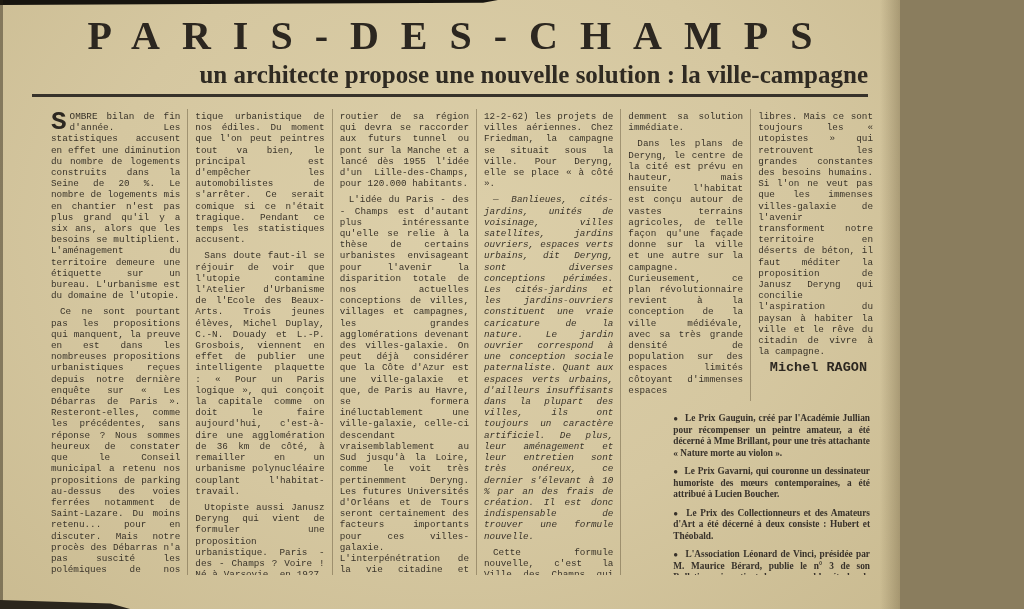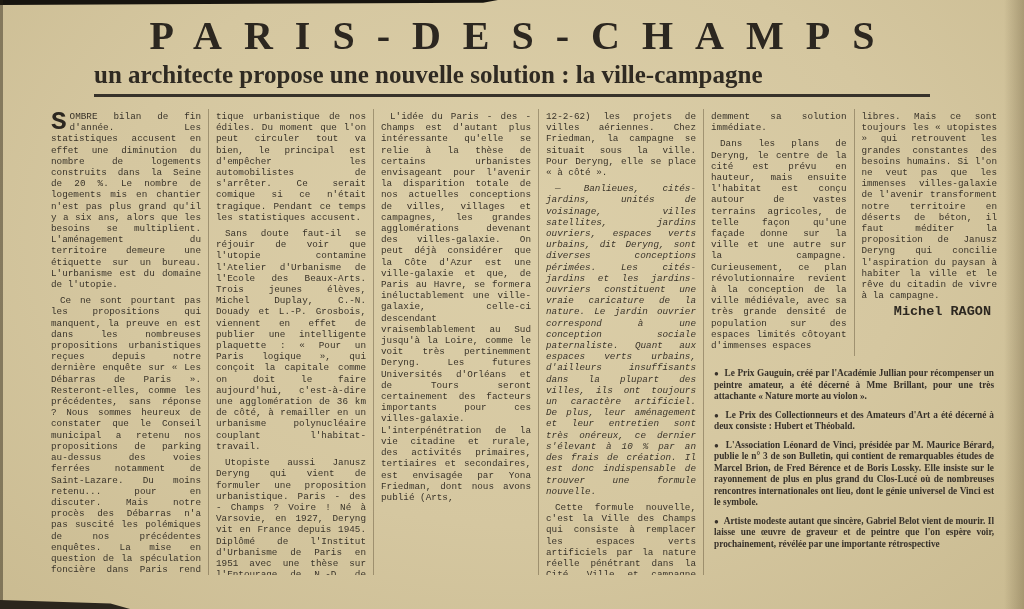--- a/index.html
+++ b/index.html
@@ -2,21 +2,21 @@
 <html lang="fr"><head>
 <meta charset="utf-8">
 <style>
   html, body { margin:0; padding:0; }
   body {
     width:1024px; height:609px; overflow:hidden;
     background:#8a7d5e;
     font-family:"Liberation Serif","DejaVu Serif",serif;
   }
   .page {
-    position:relative; width:1024px; height:609px;
+    position:relative; width:900px; height:609px;
     background:radial-gradient(ellipse at 50% 38%, #dccfa9 0%, #d5c7a0 55%, #cabb91 100%);
     color:#3a342a;
     overflow:hidden;
   }
   
   .scan-top { position:absolute; top:0; left:0; width:498px; height:5px;
     background:#17140f; clip-path:polygon(0 0,100% 0,97% 55%,0 100%); }
   .scan-left { position:absolute; top:0; left:0; width:3px; height:100%;
     background:rgba(40,33,20,0.45); }
   .scan-right { position:absolute; top:0; right:0; width:20px; height:100%;
@@ -24,21 +24,21 @@
   .scan-bottom-left { position:absolute; bottom:0; left:0; width:130px; height:9px;
     background:#2b261d; clip-path:polygon(0 100%,100% 100%,85% 40%,0 0); }
 
   .masthead { padding-top:12px; }
   .title {
     font-size:40px; font-weight:bold; text-align:center;
     letter-spacing:0.55em; text-indent:0.55em;
     color:#2c2720; margin:0;
   }
   .subtitle {
-    font-size:25px; font-weight:bold; text-align:left;
+    font-size:25px; font-weight:bold; text-align:right;
     width:836px; margin:2px auto 0; padding-bottom:5px;
     border-bottom:3px solid #37322a; color:#2f2a22;
   }
 
   .body-area {
     display:flex; margin:12px 20px 0 44px; height:466px; overflow:hidden;
   }
   .col {
     flex:1; padding:2px 7px 0 7px;
     font-size:9.3px; line-height:11.2px; text-align:justify;font-family:Liberation Mono, monospace;
@@ -60,21 +60,21 @@
   }
   .byline {
     font-size:13.5px; font-weight:bold; text-align:right;
     margin-top:0; padding-right:6px; color:#2c2720;
   }
   .briefs {
     padding:12px 10px 0 10px;
     font-weight:bold; font-size:9.3px; line-height:11.5px;
     text-align:justify; color:#37312a;
   }
-  .brief { margin-bottom:7px; }
+  .brief { margin-bottom:7px;margin-left:42px; }
   .bullet { font-size:8px; margin-right:3px; }
 </style>
 </head>
 <body>
 
 <div class="page">
 
   <div class="scan-top"></div>
   <div class="scan-left"></div>
   <div class="scan-right"></div>
@@ -84,25 +84,26 @@
     <h1 class="title">PARIS-DES-CHAMPS</h1>
     <div class="subtitle">un architecte propose une nouvelle solution : la ville-campagne</div>
   </div>
 
   <div class="body-area">
     <div class="col">
         <p class="para dropcap noindent">SOMBRE bilan de fin d'année. Les statistiques accusent en effet une diminution du nombre de logements construits dans la Seine de 20 %. Le nombre de logements mis en chantier n'est pas plus grand qu'il y a six ans, alors que les besoins se multiplient. L'aménagement du territoire demeure une étiquette sur un bureau. L'urbanisme est du domaine de l'utopie.</p>
         <p class="para">Ce ne sont pourtant pas les propositions qui manquent, la preuve en est dans les nombreuses propositions urbanistiques reçues depuis notre dernière enquête sur « Les Débarras de Paris ». Resteront-elles, comme les précédentes, sans réponse ? Nous sommes heureux de constater que le Conseil municipal a retenu nos propositions de parking au-dessus des voies ferrées notamment de Saint-Lazare. Du moins retenu... pour en discuter. Mais notre procès des Débarras n'a pas suscité les polémiques de nos précédentes enquêtes. La mise en question de la spéculation foncière dans Paris rend curieusement muets ceux qui devraient être les premiers à parler. On prend de nouvelles mesures, mais pour interdire le stationnement dans Paris. « Circulez, circulez », ce mot d'ordre impératif du « brave agent parisien » reste la seule poli-</p>
       </div>
     <div class="col col-rule">
-        <p class="para noindent">tique urbanistique de nos édiles. Du moment que l'on peut circuler tout va bien, le principal est d'empêcher les automobilistes de s'arrêter. Ce serait comique si ce n'était tragique. Pendant ce temps les statistiques accusent.</p>
+        <p class="para noindent">tique urbanistique de nos édiles. Du moment que l'on peut peintres tout va bien, le principal est d'empêcher les automobilistes de s'arrêter. Ce serait comique si ce n'était tragique. Pendant ce temps les statistiques accusent.</p>
         <p class="para">Sans doute faut-il se réjouir de voir que l'utopie contamine l'Atelier d'Urbanisme de l'Ecole des Beaux-Arts. Trois jeunes élèves, Michel Duplay, C.-N. Douady et L.-P. Grosbois, viennent en effet de publier une intelligente plaquette : « Pour un Paris logique », qui conçoit la capitale comme on doit le faire aujourd'hui, c'est-à-dire une agglomération de 36 km de côté, à remailler en un urbanisme polynucléaire couplant l'habitat-travail.</p>
         <p class="para">Utopiste aussi Janusz Deryng qui vient de formuler une proposition urbanistique. Paris - des - Champs ? Voire ! Né à Varsovie, en 1927, Deryng vit en France depuis 1945. Diplômé de l'Institut d'Urbanisme de Paris en 1951 avec une thèse sur l'Entourage de N.-D. de Paris où il proposait la démolition des constructions du XIXe siècle qui l'entourent, après un stage chez Pingusson qui continue à travailler la Lorraine il a monté un Bureau d'Etudes à Lille en 1951. Deryng a notamment étudié l'infrastructure du réseau</p>
       </div>
     <div class="col col-rule">
+        <p class="para noindent">routier de sa région qui devra se raccorder aux futurs tunnel ou pont sur la Manche et a lancé dès 1955 l'idée d'un Lille-des-Champs, pour 120.000 habitants.</p>
         <p class="para">L'idée du Paris - des - Champs est d'autant plus intéressante qu'elle se relie à la thèse de certains urbanistes envisageant pour l'avenir la disparition totale de nos actuelles conceptions de villes, villages et campagnes, les grandes agglomérations devenant des villes-galaxie. On peut déjà considérer que la Côte d'Azur est une ville-galaxie et que, de Paris au Havre, se formera inéluctablement une ville-galaxie, celle-ci descendant vraisemblablement au Sud jusqu'à la Loire, comme le voit très pertinemment Deryng. Les futures Universités d'Orléans et de Tours seront certainement des facteurs importants pour ces villes-galaxie. L'interpénétration de la vie citadine et rurale, des activités primaires, tertiaires et secondaires, est envisagée par Yona Friedman, dont nous avons publié (Arts,</p>
       </div>
     <div class="col col-rule">
         <p class="para noindent">12-2-62) les projets de villes aériennes. Chez Friedman, la campagne se situait sous la ville. Pour Deryng, elle se place « à côté ».</p>
         <p class="para italic">— Banlieues, cités-jardins, unités de voisinage, villes satellites, jardins ouvriers, espaces verts urbains, dit Deryng, sont diverses conceptions périmées. Les cités-jardins et les jardins-ouvriers constituent une vraie caricature de la nature. Le jardin ouvrier correspond à une conception sociale paternaliste. Quant aux espaces verts urbains, d'ailleurs insuffisants dans la plupart des villes, ils ont toujours un caractère artificiel. De plus, leur aménagement et leur entretien sont très onéreux, ce dernier s'élevant à 10 % par an des frais de création. Il est donc indispensable de trouver une formule nouvelle.</p>
         <p class="para">Cette formule nouvelle, c'est la Ville des Champs qui consiste à remplacer les espaces verts artificiels par la nature réelle pénétrant dans la Cité. Ville et campagne s'interpénétrant couvrent donc ainsi des surfaces considérables. Mais les actuels moyens de transports individuels et collectifs suppriment l'objection de la distance. La seule limitation des moyens de transports actuels est toujours le parking qui, dans la Ville des Champs, trouve évi-</p>
       </div>
     <div class="right-section">
       <div class="right-top">
         <div class="col">
@@ -111,20 +112,21 @@
           </div>
         <div class="col col-rule">
           <div>
               <p class="para noindent">libres. Mais ce sont toujours les « utopistes » qui retrouvent les grandes constantes des besoins humains. Si l'on ne veut pas que les immenses villes-galaxie de l'avenir transforment notre territoire en déserts de béton, il faut méditer la proposition de Janusz Deryng qui concilie l'aspiration du paysan à habiter la ville et le rêve du citadin de vivre à la campagne.</p>
             </div>
           <div class="byline">Michel RAGON</div>
         </div>
       </div>
       <div class="briefs">
           <div class="brief"><span class="bullet">●</span><span> Le Prix Gauguin, créé par l'Académie Jullian pour récompenser un peintre amateur, a été décerné à Mme Brillant, pour une très attachante « Nature morte au violon ».</span></div>
+          <div class="brief"><span class="bullet">●</span><span> Le Prix Gavarni, qui couronne un dessinateur humoriste des mœurs contemporaines, a été attribué à Lucien Boucher.</span></div>
           <div class="brief"><span class="bullet">●</span><span> Le Prix des Collectionneurs et des Amateurs d'Art a été décerné à deux consiste : Hubert et Théobald.</span></div>
           <div class="brief"><span class="bullet">●</span><span> L'Association Léonard de Vinci, présidée par M. Maurice Bérard, publie le n° 3 de son Bulletin, qui contient de remarquables études de Marcel Brion, de Fred Bérence et de Boris Lossky. Elle insiste sur le rayonnement de plus en plus grand du Clos-Lucé où de nombreuses rencontres internationales ont lieu, dont le génie universel de Vinci est le symbole.</span></div>
           <div class="brief"><span class="bullet">●</span><span> Artiste modeste autant que sincère, Gabriel Belot vient de mourir. Il laisse une œuvre de graveur et de peintre que l'on espère voir, prochainement, révélée par une importante rétrospective</span></div>
         </div>
     </div>
   </div>
 
 </div>
 
 </body></html>

